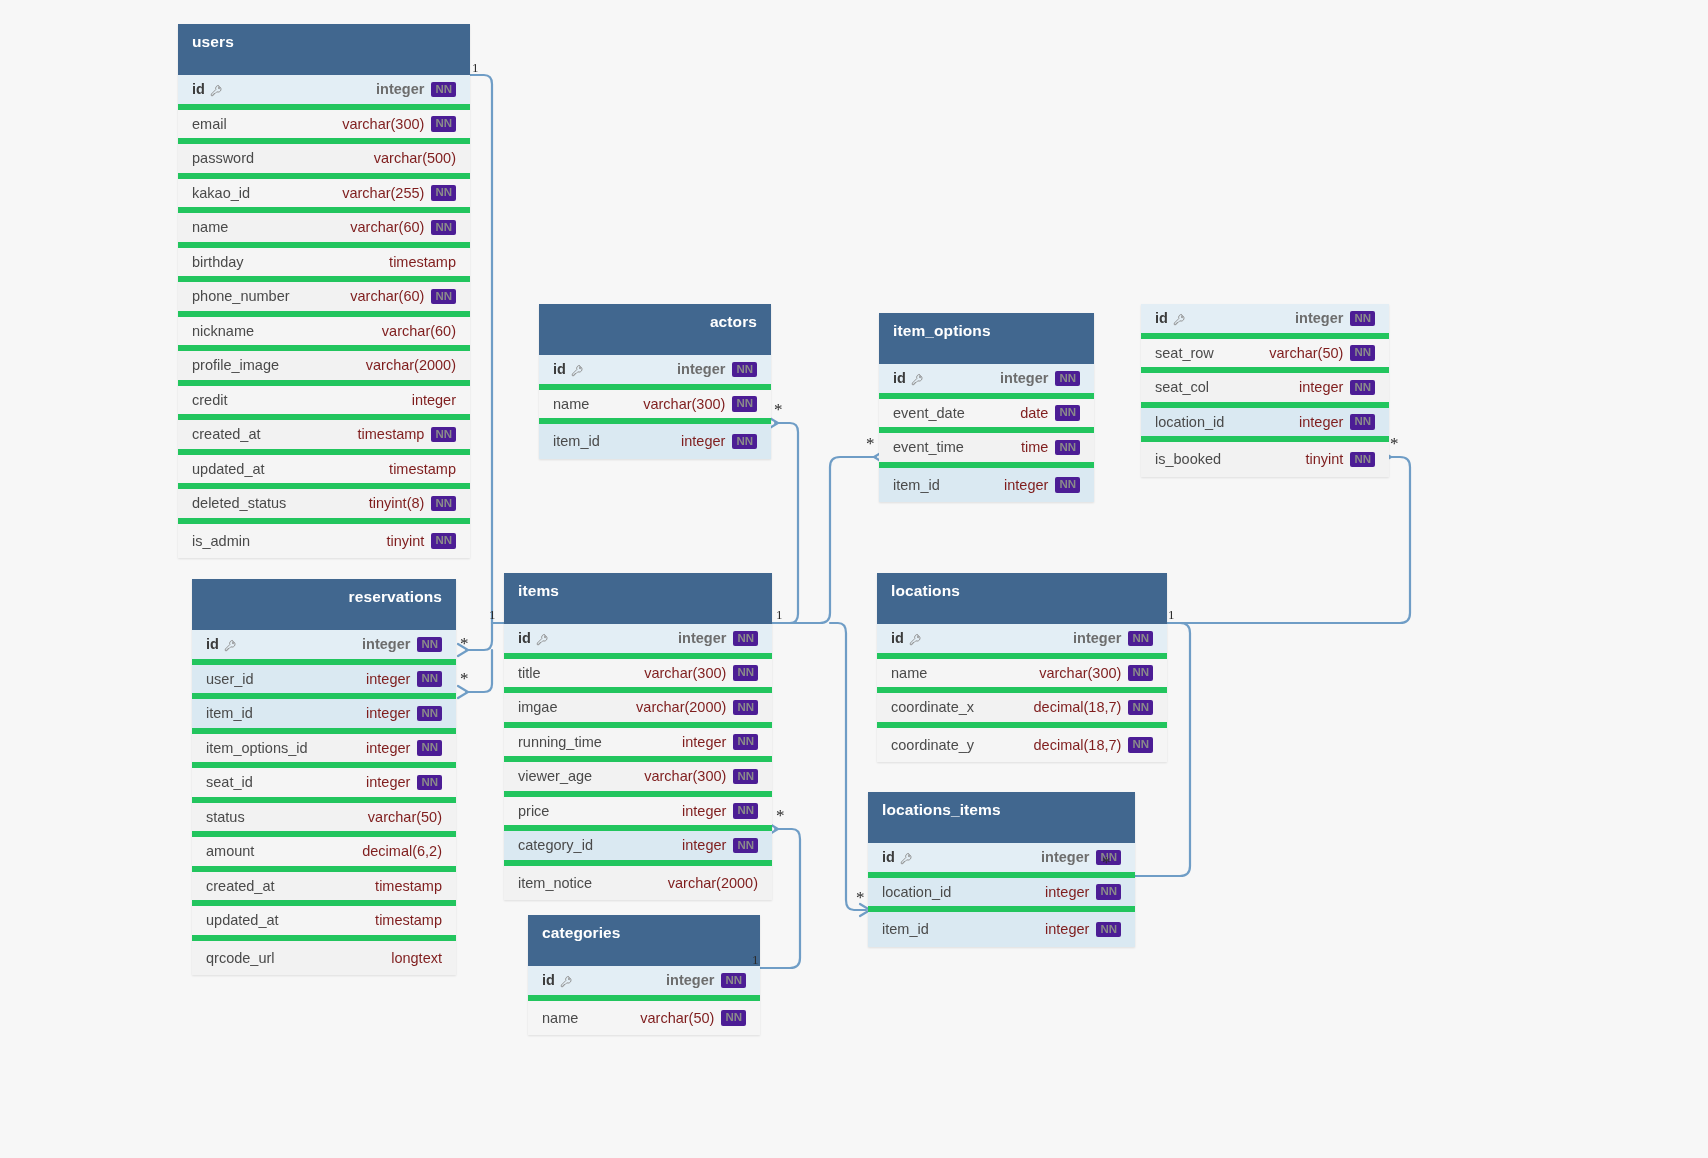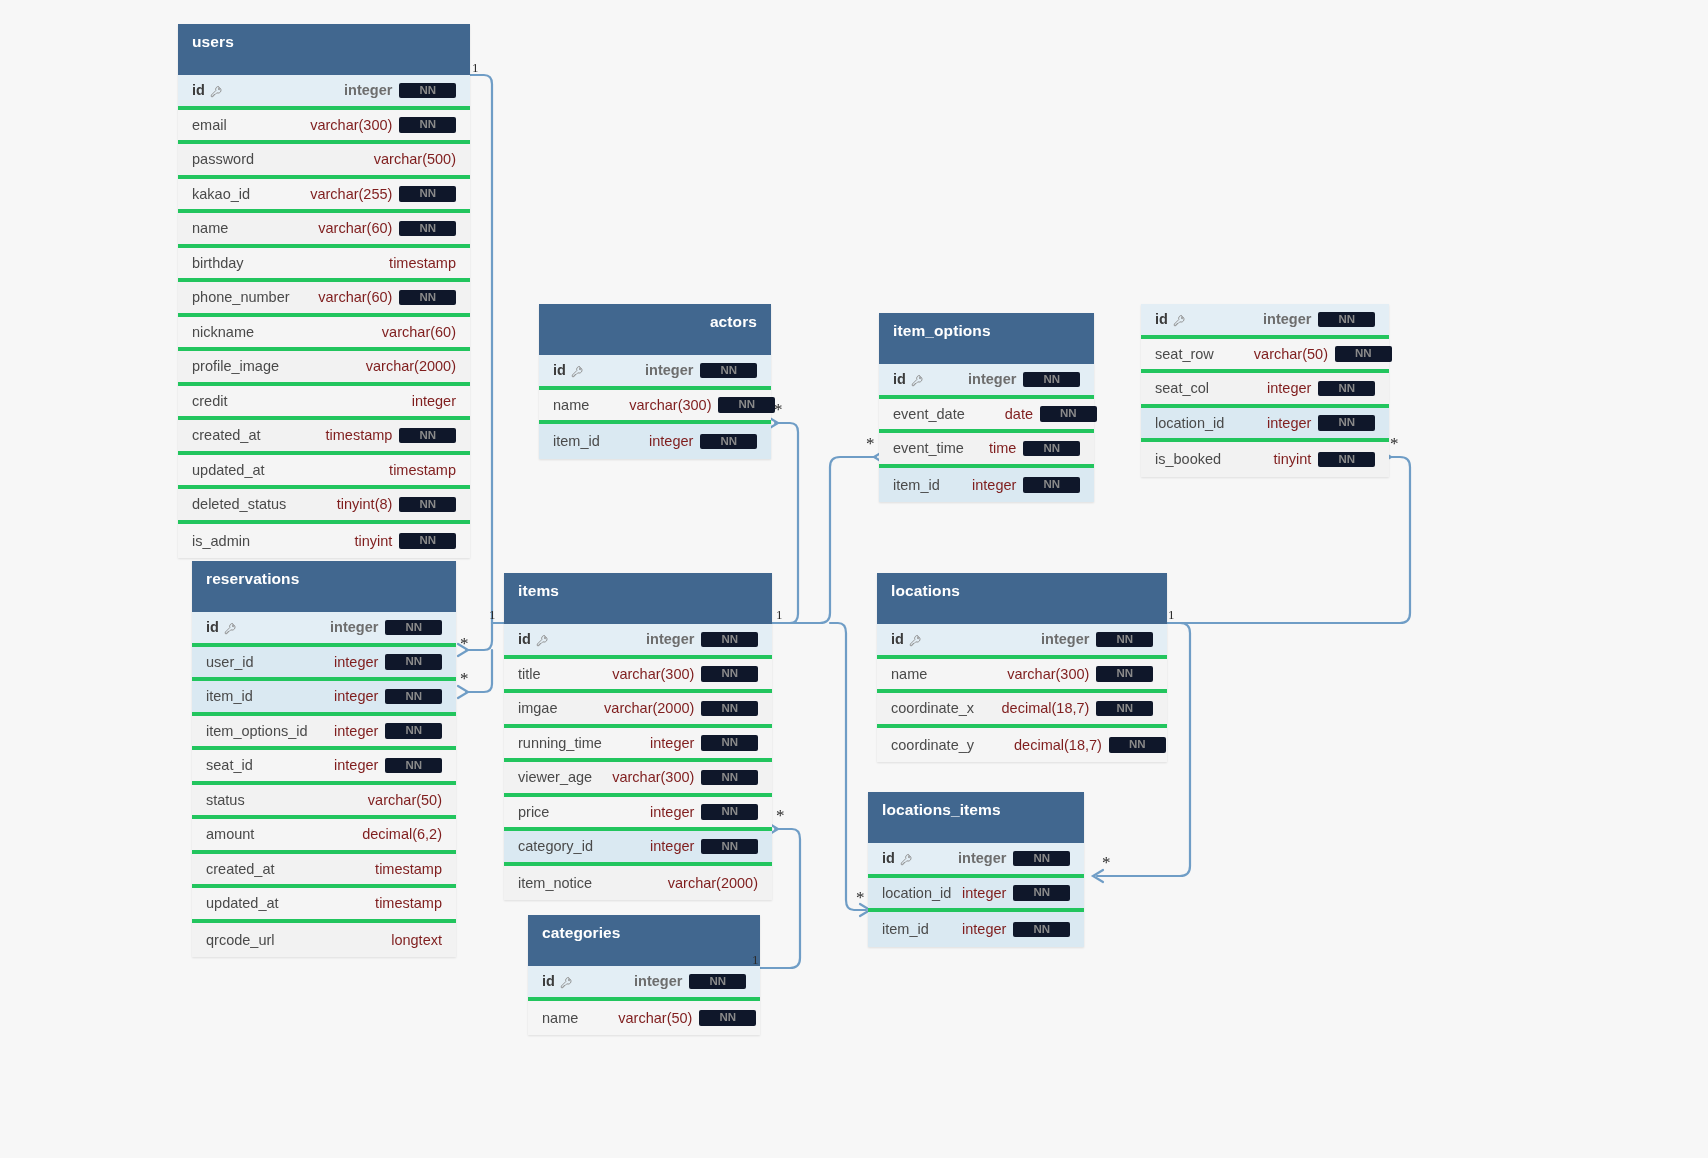--- a/index.html
+++ b/index.html
@@ -37,21 +37,21 @@
   }
   .tbl-row {
     display: flex;
     align-items: center;
     justify-content: space-between;
     padding: 0 14px;
     height: 34.5px;
     font-size: 14.5px;
     color: #4a4a4a;
     background: #f2f2f2;
-    border-bottom: 4px solid #22c55e;
+    border-bottom: 6px solid #22c55e;
   }
   .tbl-row:last-child { border-bottom: none; }
   .tbl-row.pk   { background: #e3eef5; }
   .tbl-row.fk   { background: #dae9f2; }
   .tbl-row.alt  { background: #f5f5f5; gap: 40px; }
   .col-name {
     white-space: nowrap;
     display: flex;
     align-items: center;
     gap: 5px;
@@ -62,25 +62,25 @@
     align-items: center;
     gap: 7px;
     white-space: nowrap;
   }
   .col-type {
     color: #7f1d1d;
     font-size: 14.5px;
   }
   .tbl-row.pk .col-type { color: #6d6d6d; font-weight: bold; }
   .nn-badge {
-    background: #0f172a;
+    background: #4c1d95;
     color: #8a8a8a;
     font-size: 11.5px;
     font-weight: bold;
-    padding: 2px 20px;
+    padding: 2px 4px;
     border-radius: 2px;
     line-height: 1;
   }
   .key-icon { display: inline-block; vertical-align: middle; }
   .card-label {
     position: absolute;
     font-size: 13px;
     color: #2b2b2b;
     z-index: 4;
     font-family: "Liberation Serif", serif;
@@ -247,21 +247,21 @@
         <div class="tbl-row alt">
           <div class="col-name">
             <span>is_admin</span>
           </div>
           <div class="col-right">
             <span class="col-type">tinyint</span>
             <span class="nn-badge">NN</span>
           </div>
         </div>
       </div>
-      <div class="table-box" style="left: 192px; top: 561px; width: 264px;">
+      <div class="table-box" style="left: 192px; top: 579px; width: 264px; text-align: right;">
         <div class="tbl-header">reservations</div>
         <div class="tbl-row pk">
           <div class="col-name">
             <span>id</span>
             <span><svg class="key-icon" width="13" height="13" viewBox="0 0 16 16" aria-hidden="true">
                 <path d="M10.5 1.8a3.6 3.6 0 0 0-3.3 5.0L1.6 12.4v2.0h2.0v-1.3h1.3v-1.3h1.3l2.2-2.2a3.6 3.6 0 1 0 2.1-6.8z" fill="none" stroke="#8b8b8b" stroke-width="1.1"></path>
                 <circle cx="11.2" cy="4.9" r="0.95" fill="none" stroke="#8b8b8b" stroke-width="1.1"></circle>
               </svg></span>
           </div>
           <div class="col-right">
@@ -613,21 +613,21 @@
         <div class="tbl-row alt">
           <div class="col-name">
             <span>coordinate_y</span>
           </div>
           <div class="col-right">
             <span class="col-type">decimal(18,7)</span>
             <span class="nn-badge">NN</span>
           </div>
         </div>
       </div>
-      <div class="table-box" style="left: 868px; top: 792px; width: 216px;">
+      <div class="table-box" style="left: 868px; top: 792px; width: 267px;">
         <div class="tbl-header">locations_items</div>
         <div class="tbl-row pk">
           <div class="col-name">
             <span>id</span>
             <span><svg class="key-icon" width="13" height="13" viewBox="0 0 16 16" aria-hidden="true">
                 <path d="M10.5 1.8a3.6 3.6 0 0 0-3.3 5.0L1.6 12.4v2.0h2.0v-1.3h1.3v-1.3h1.3l2.2-2.2a3.6 3.6 0 1 0 2.1-6.8z" fill="none" stroke="#8b8b8b" stroke-width="1.1"></path>
                 <circle cx="11.2" cy="4.9" r="0.95" fill="none" stroke="#8b8b8b" stroke-width="1.1"></circle>
               </svg></span>
           </div>
           <div class="col-right">

